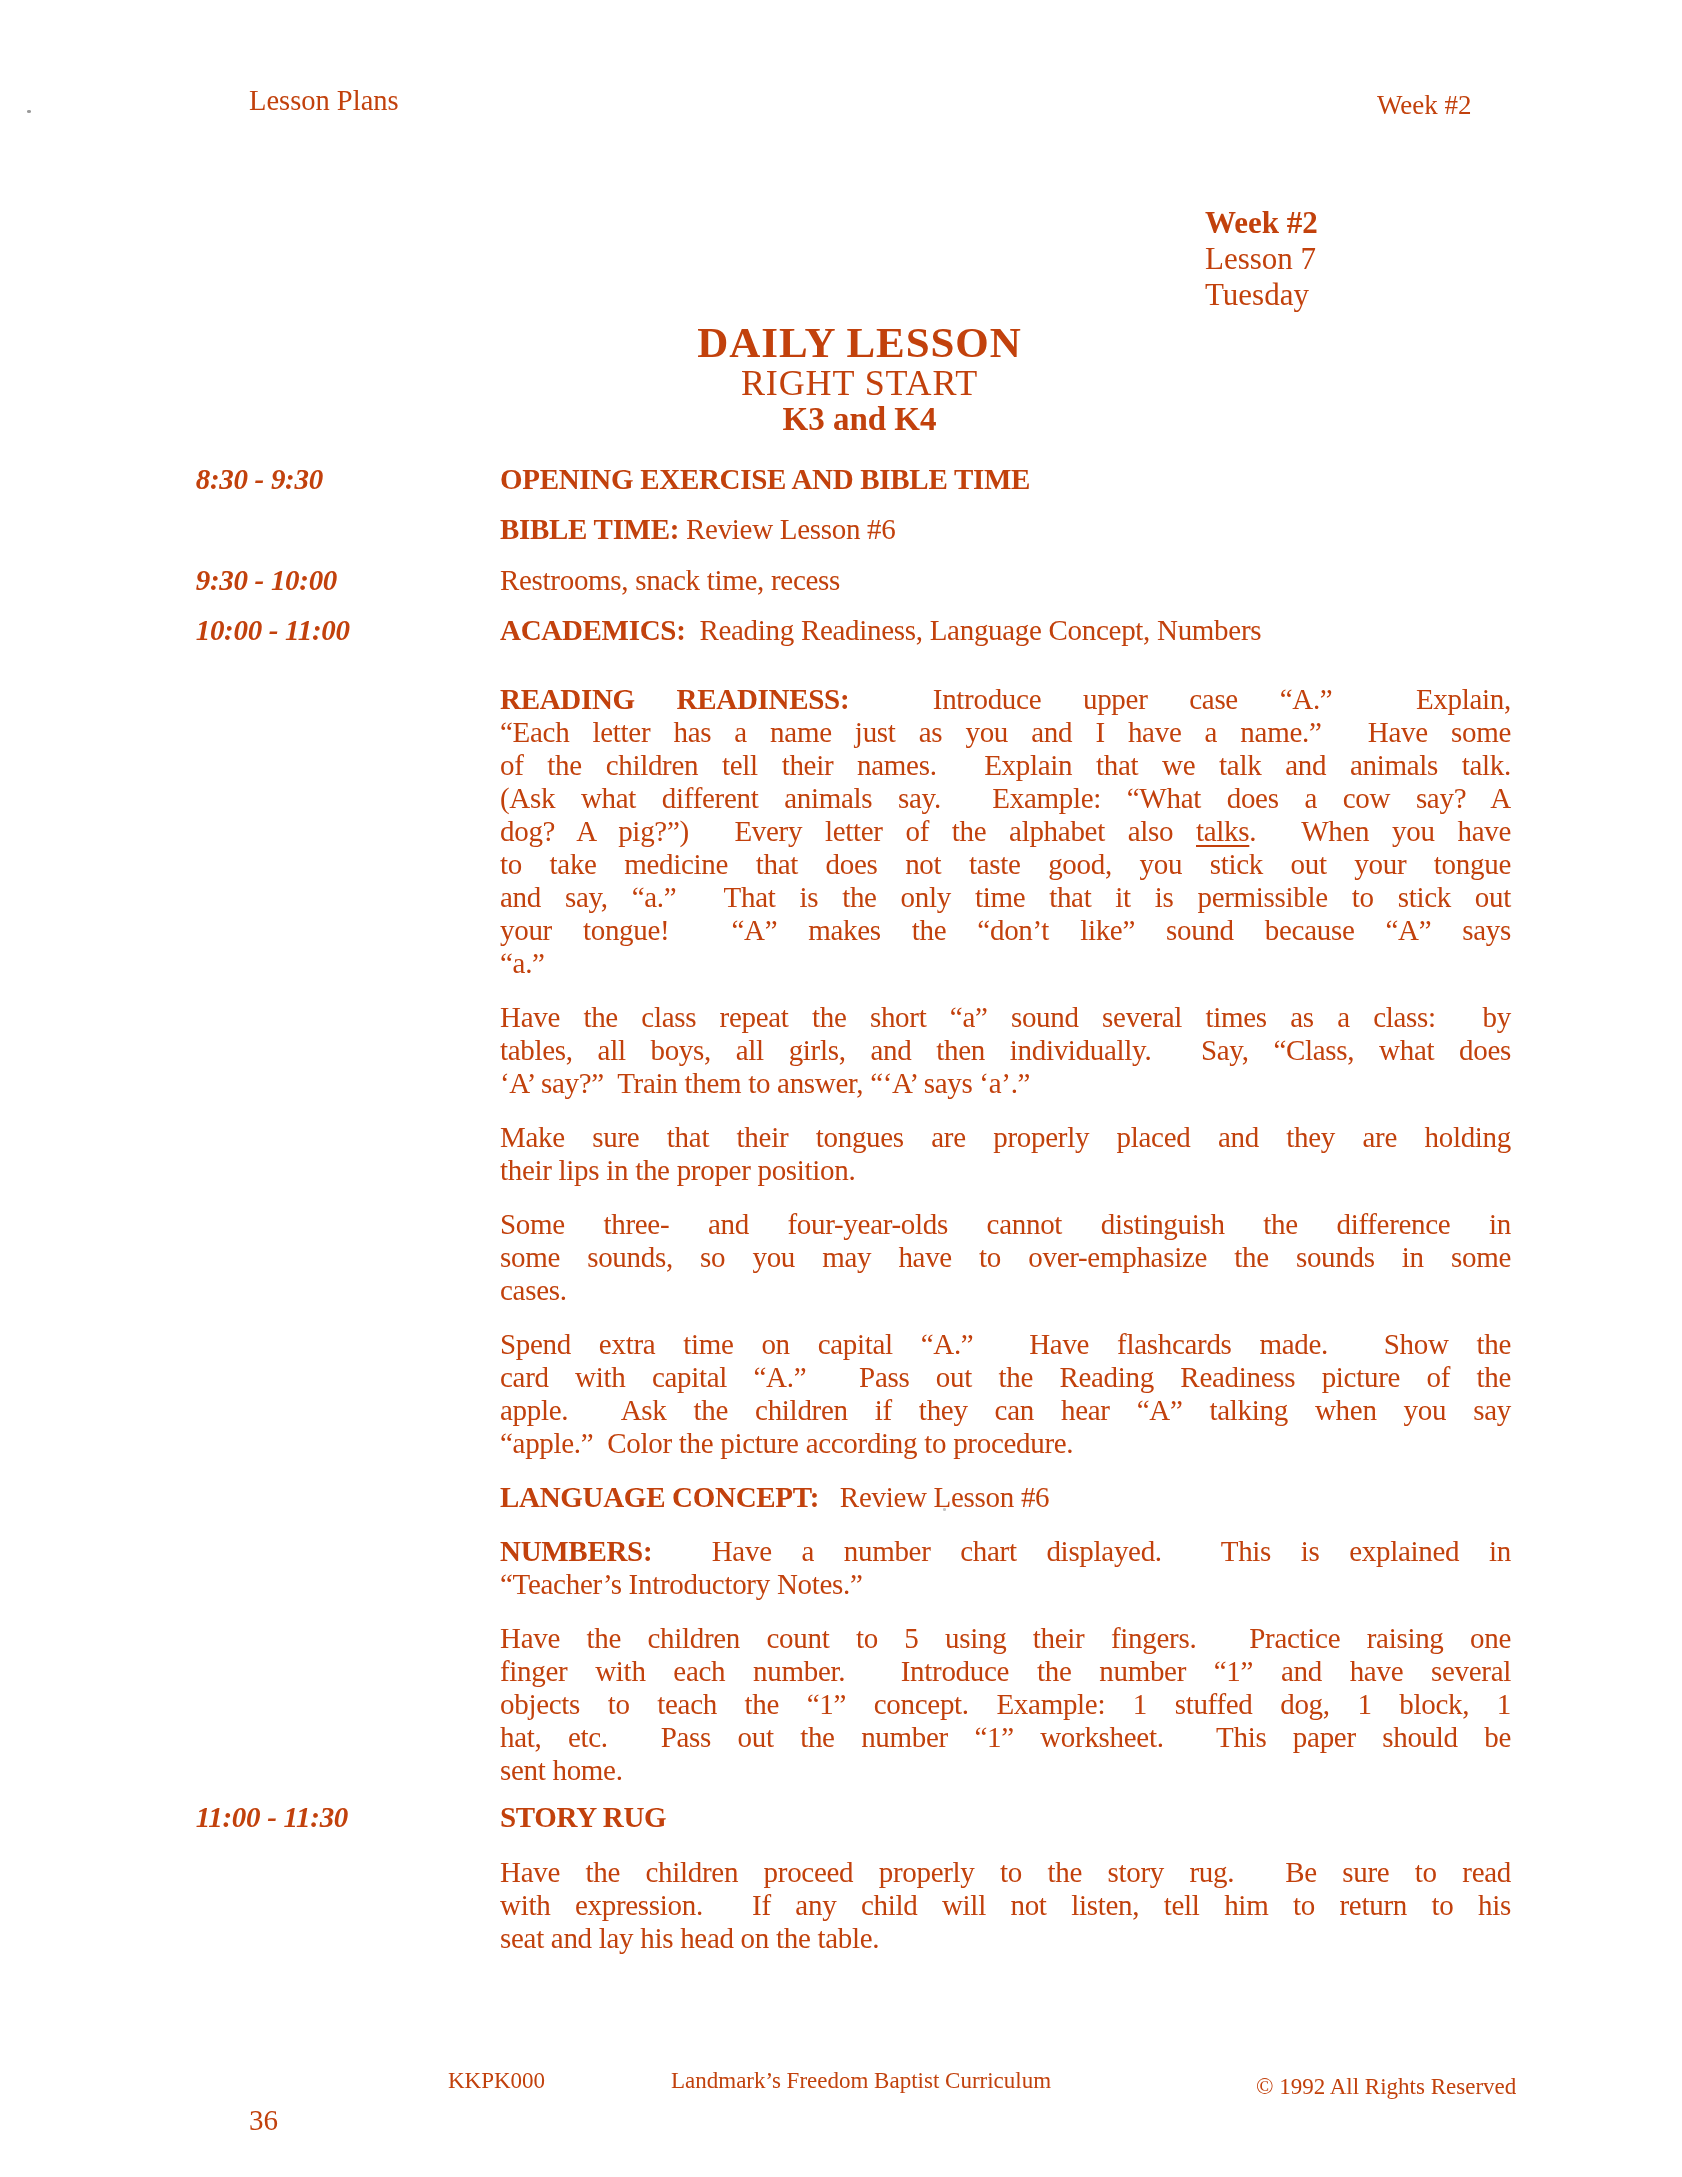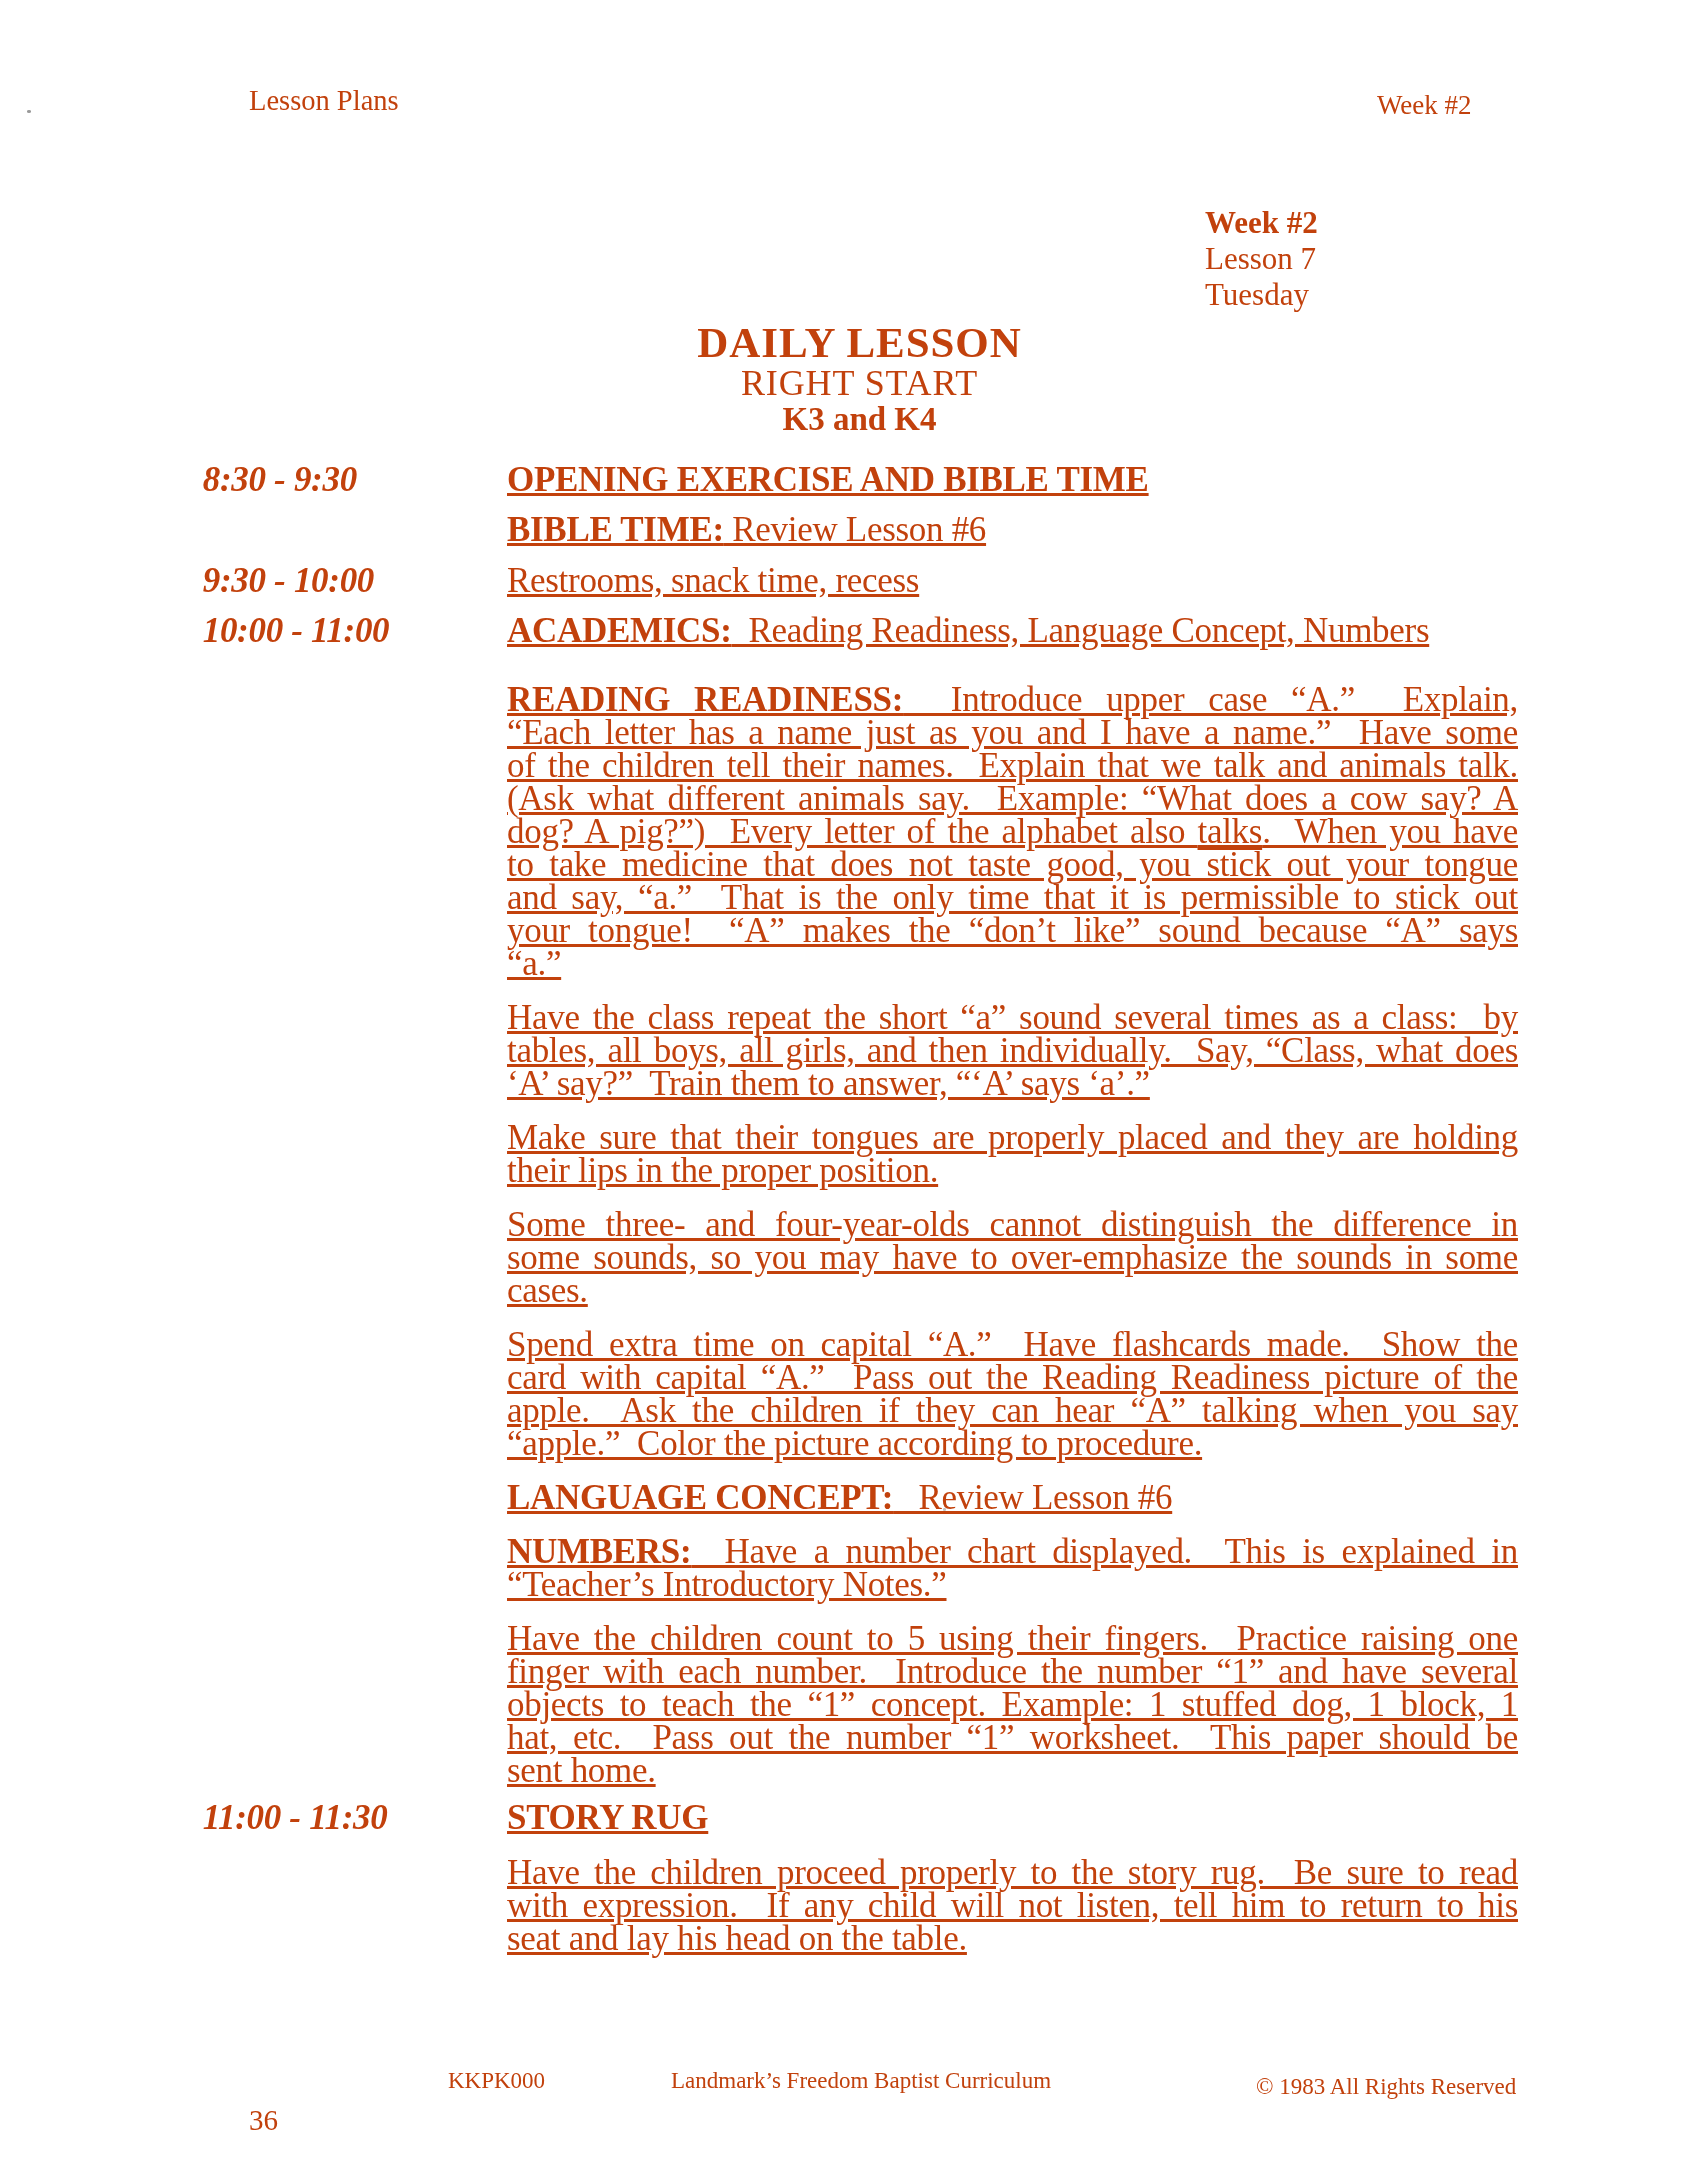--- a/index.html
+++ b/index.html
@@ -17,21 +17,21 @@
   .hdr-right{left:1377px;top:90px;font-size:27px;}
   
   .meta{left:1205px;top:205px;font-size:31px;line-height:36px;}
   .meta .b{font-weight:bold;}
   
   .titleblock{left:201px;top:322px;width:1317px;text-align:center;}
   .title1{font-size:43px;font-weight:bold;line-height:42px;letter-spacing:0.9px;}
   .title2{font-size:36px;line-height:38px;letter-spacing:0.9px;text-align:center;}
   .title3{font-size:33px;line-height:35px;font-weight:bold;}
   
-  .schedule{left:201px;top:463px;width:1317px;font-size:35px;letter-spacing:-0.3px;text-decoration:underline;}
+  .schedule{left:194px;top:463px;width:1317px;font-size:29px;letter-spacing:-0.3px;}
   .blk{position:relative;margin-bottom:21px;}
   .blk:nth-child(-n+3){margin-bottom:17.3px;}
   .blk:nth-child(4){margin-bottom:36px;}
   .blk:nth-child(12){margin-bottom:14px;}
   .blk:nth-child(13){margin-bottom:22.5px;}
   .time{
     position:absolute;left:1.7px;top:0;
     font-weight:bold;font-style:italic;
     white-space:nowrap;line-height:33px;
   }
@@ -161,18 +161,18 @@
           <div class="jline"><span class="">Have the children proceed properly to the story rug.&nbsp; Be sure to read</span></div>
           <div class="jline"><span class="">with expression.&nbsp; If any child will not listen, tell him to return to his</span></div>
           <div class="jline jlast"><span class="">seat and lay his head on the table.</span></div>
         </div>
       </div>
     </div>
 
   <div class="abs foot-page">36</div>
   <div class="abs foot-code">KKPK000</div>
   <div class="abs foot-pub">Landmark’s Freedom Baptist Curriculum</div>
-  <div class="abs foot-copy">© 1983 All Rights Reserved</div>
+  <div class="abs foot-copy">© 1992 All Rights Reserved</div>
 
   <div class="speck speck1"></div>
   <div class="speck speck2"></div>
 </div>
 
 
 </body></html>

